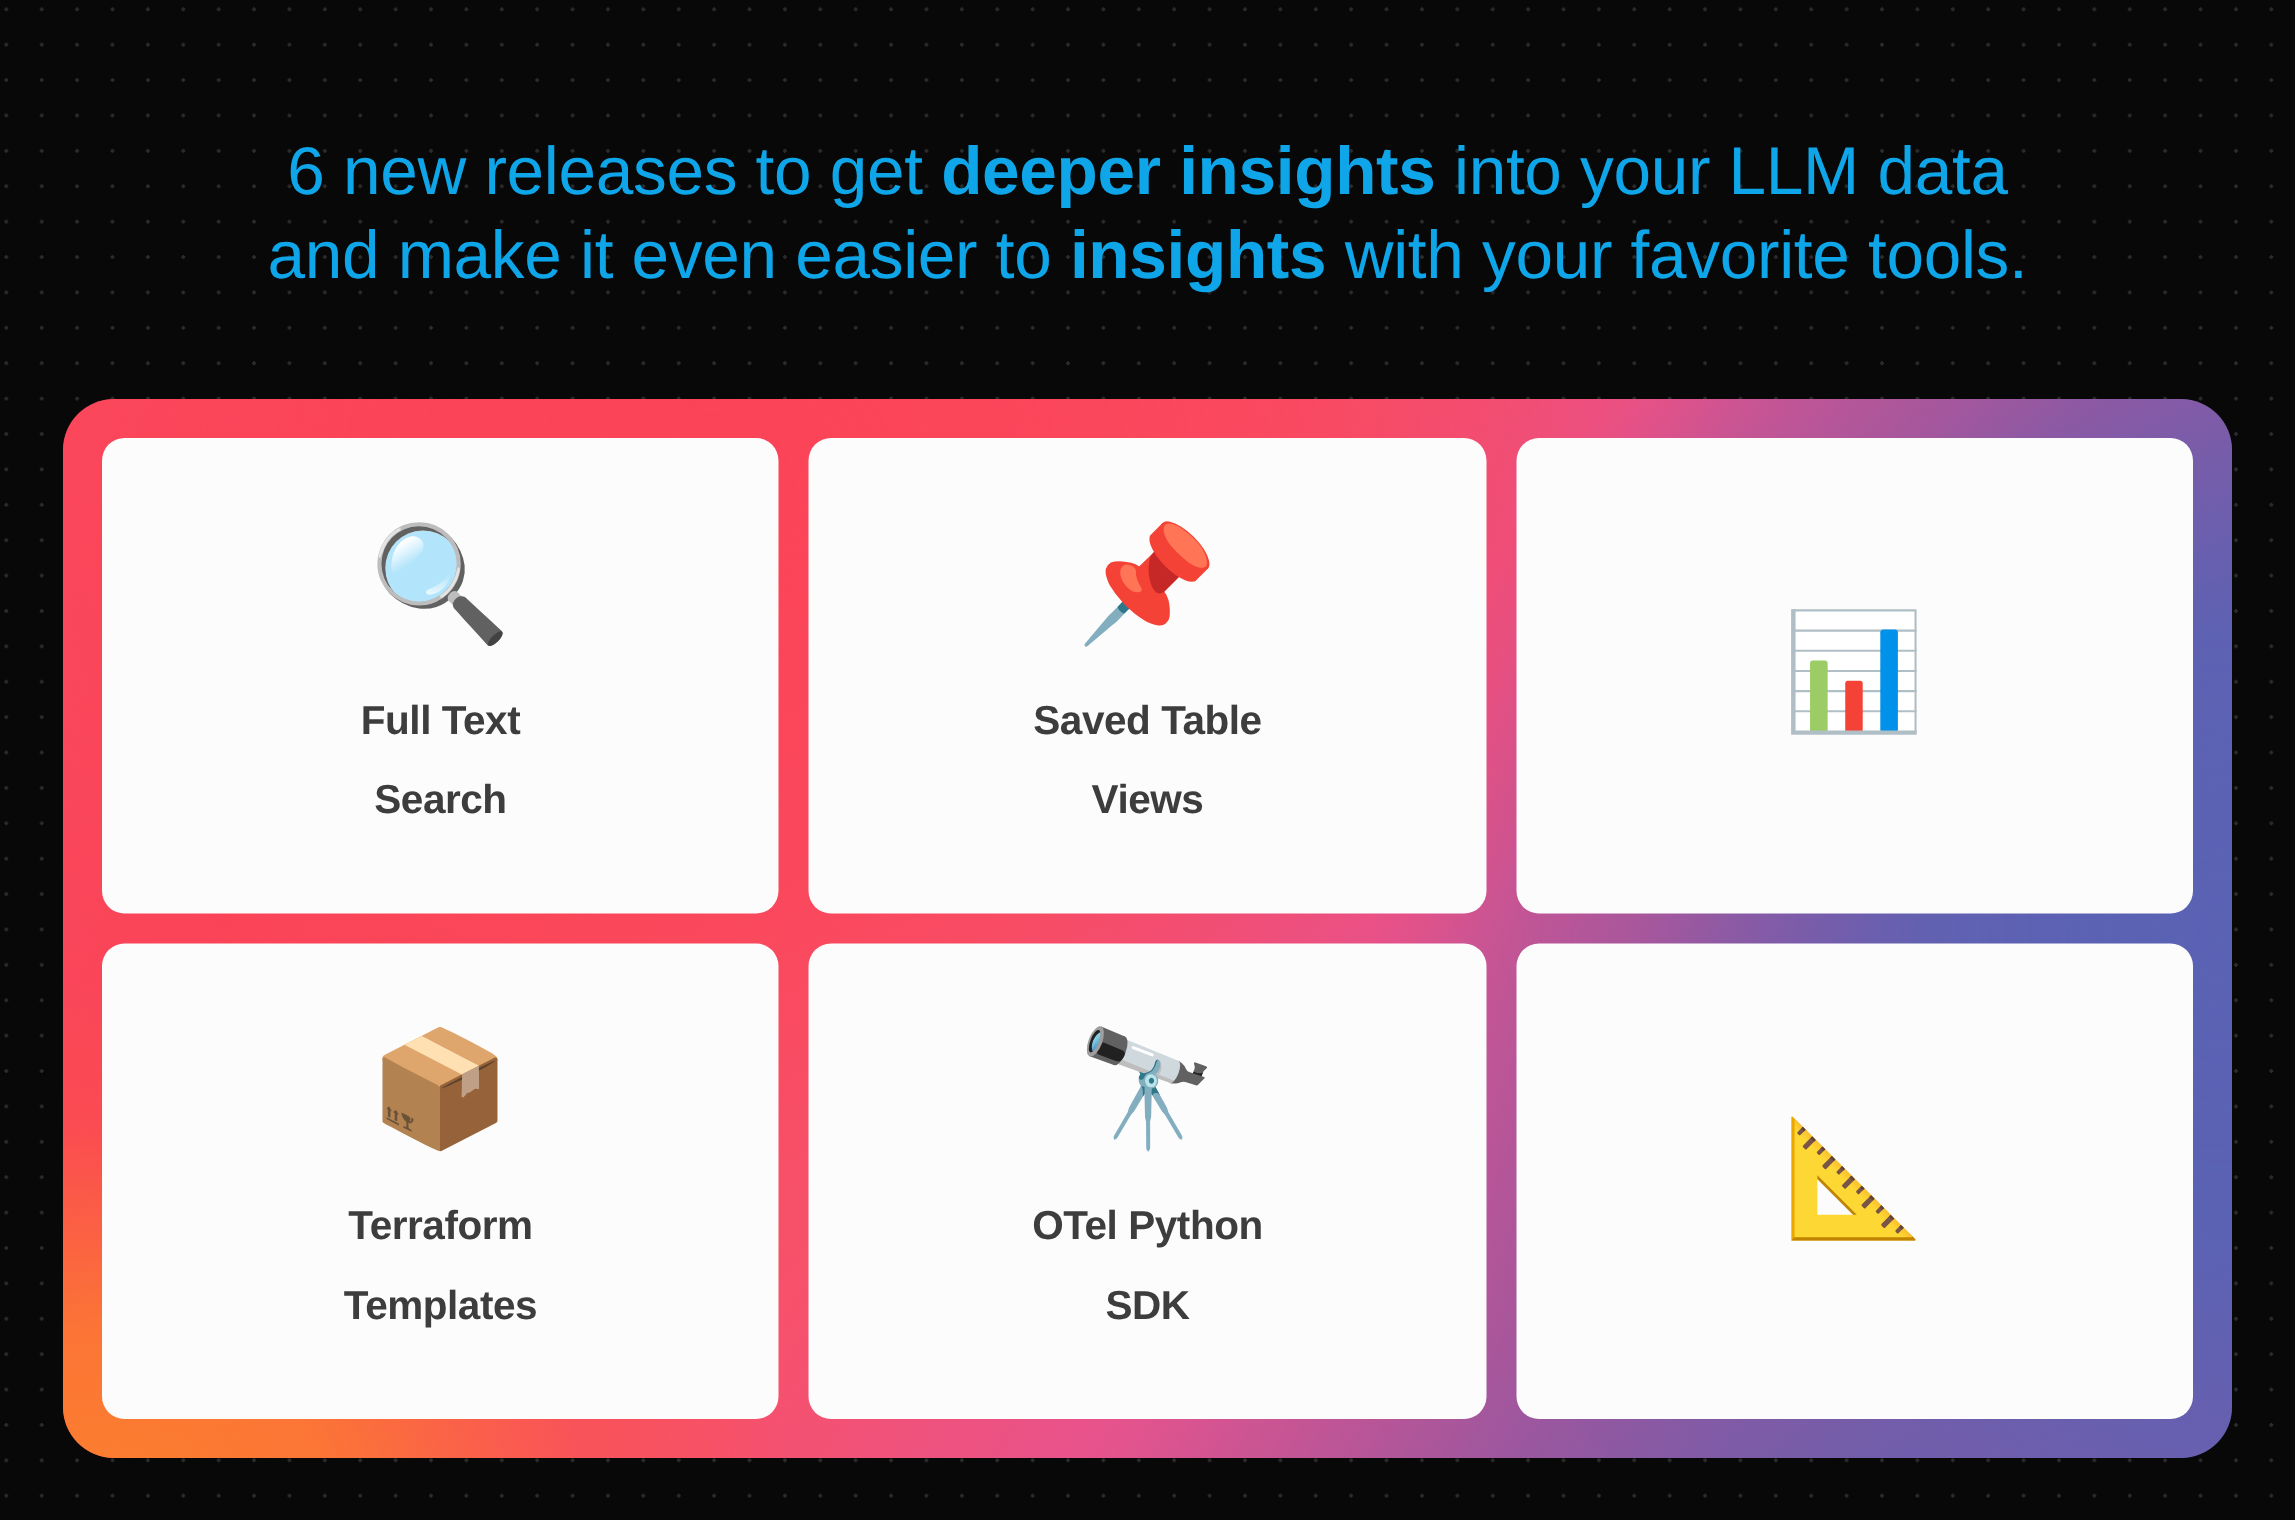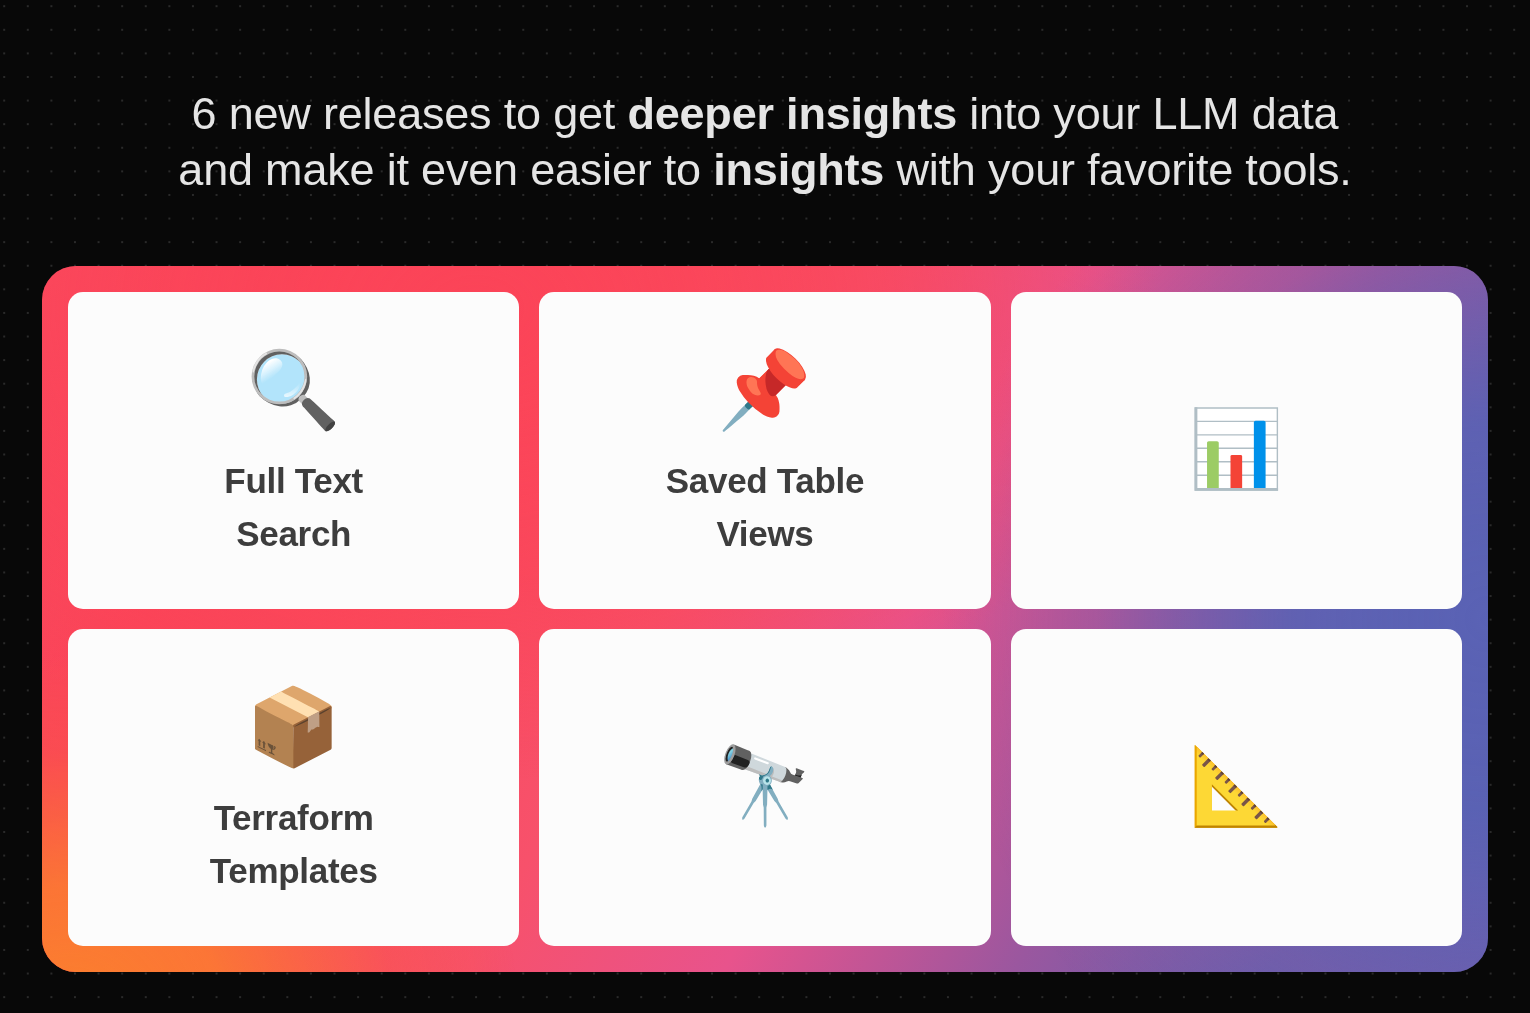--- a/index.html
+++ b/index.html
@@ -19,21 +19,21 @@
     display: flex;
     flex-direction: column;
     align-items: center;
   }
 
   
   .headline {
     width: 1460px;
     margin-top: 86px;
     text-align: center;
-    color: #e5e5e5;
+    color: #0ea5e9;
     font-size: 45px;
     line-height: 56px;
     font-weight: 400;
     letter-spacing: -0.2px;
     white-space: pre-line;
   }
   .headline .strong { font-weight: 700; }
 
   
   .gradient-frame {
@@ -96,21 +96,21 @@
     display: flex;
     align-items: center;
     justify-content: center;
     user-select: none;
   }
 
   .card-label {
     margin-top: 12px;
     text-align: center;
     color: #3d3d3d;
-    font-size: 35px;
+    font-size: 27px;
     line-height: 53px;
     font-weight: 700;
     letter-spacing: -0.3px;
     white-space: pre-line;
   }
 </style>
 </head>
 <body>
 
 <h1 class="headline"><span>6 new releases to get </span><span class="strong">deeper insights</span><span> into your LLM data</span><br><span>and make it even easier to </span><span class="strong">insights</span><span> with your favorite tools.</span></h1>
@@ -135,20 +135,22 @@
     </div>
 
     <div class="card">
       <div class="card-icon">📦</div>
       <div class="card-label">Terraform
 Templates</div>
     </div>
 
     <div class="card">
       <div class="card-icon">🔭</div>
+      <div class="card-label">OTel Python
+SDK</div>
     </div>
 
     <div class="card">
       <div class="card-icon">📐</div>
     </div>
 
   </div>
 </div>
 
 </body></html>

